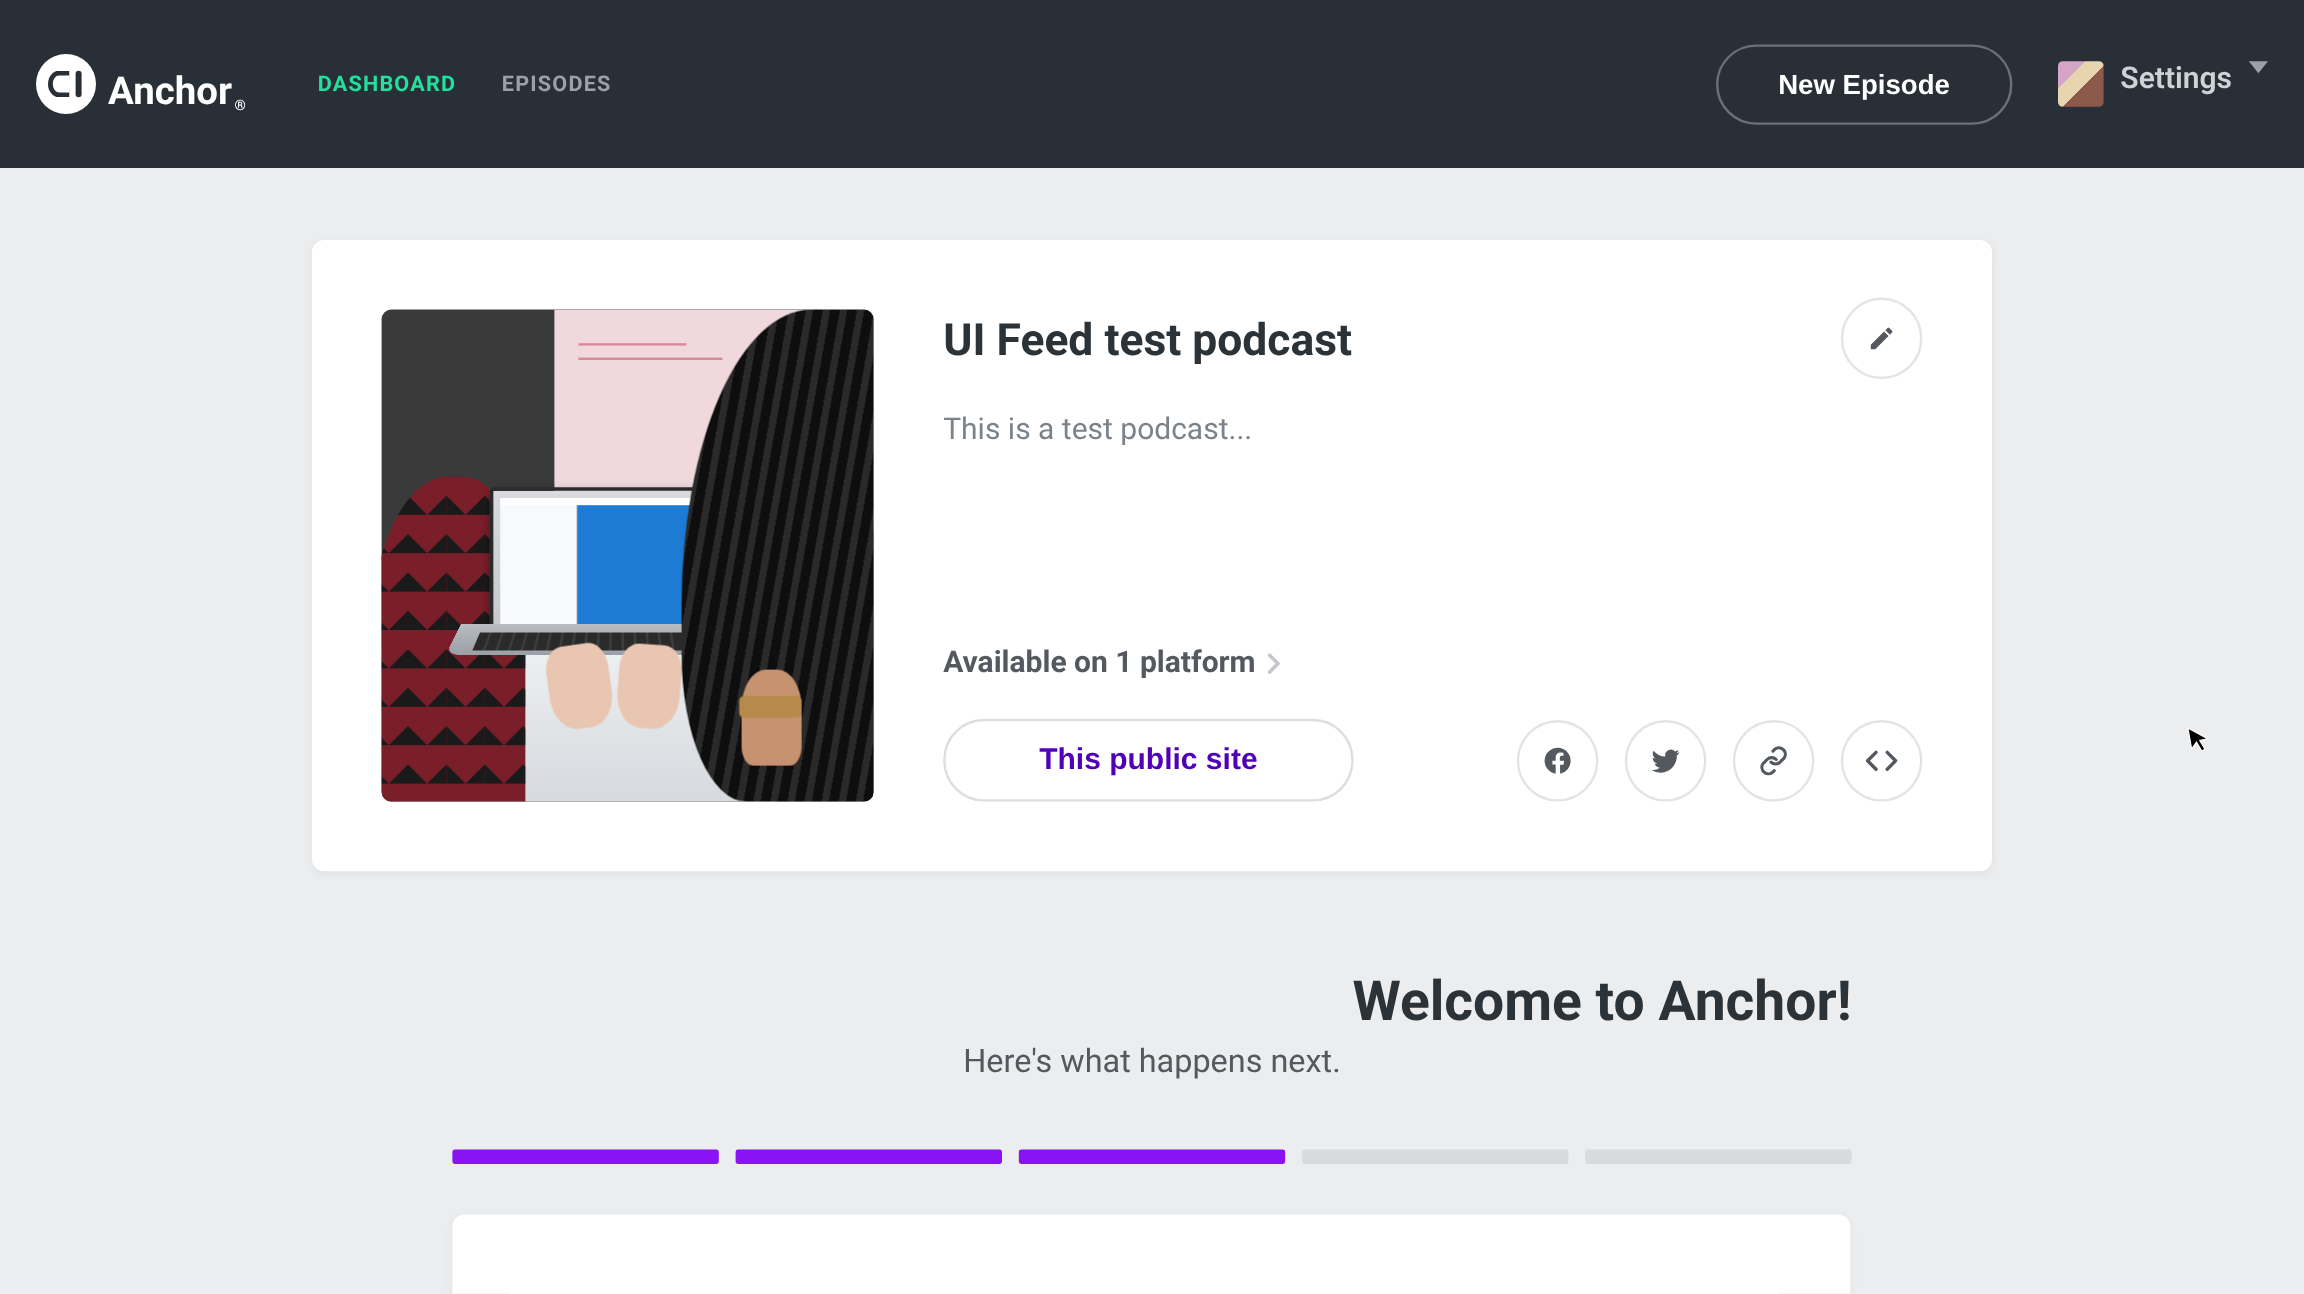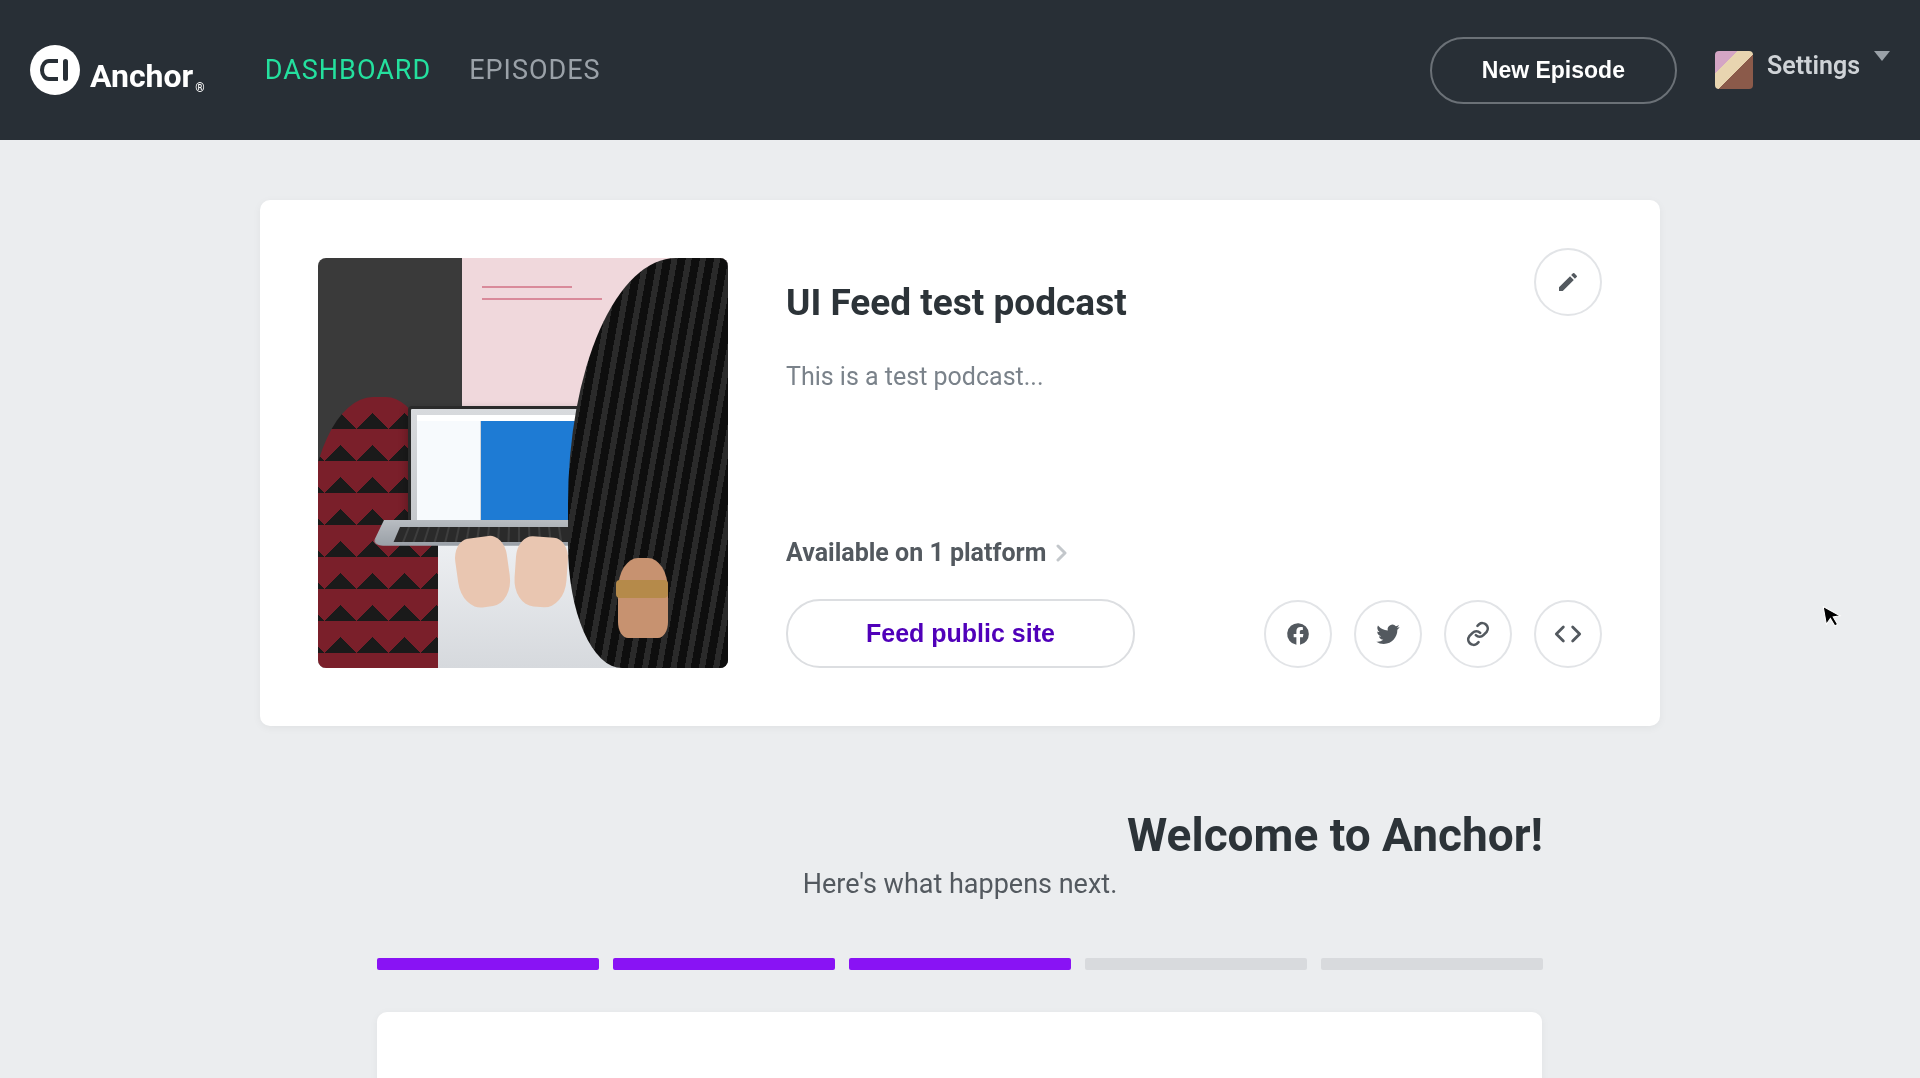--- a/index.html
+++ b/index.html
@@ -62,22 +62,22 @@
     font-size: 12px;
     vertical-align: super;
     margin-left: 2px;
   }
   .nav {
     display: flex;
     gap: 38px;
     margin-left: 60px;
   }
   .nav-item {
-    font-size: 27px;
-    font-weight: 400;
+    font-size: 18px;
+    font-weight: 700;
     letter-spacing: 1px;
     cursor: pointer;
   }
   .nav-active {
     color: #24e09e;
   }
   .nav-inactive {
     color: #9aa1a8;
   }
   .header-right {
@@ -251,21 +251,21 @@
   }
   .podcast-info {
     flex: 1;
     display: flex;
     flex-direction: column;
   }
   .podcast-title {
     font-size: 37px;
     font-weight: 700;
     color: #2c3338;
-    margin-top: 23px;
+    margin-top: 5px;
   }
   .podcast-desc {
     font-size: 25px;
     color: #7a828a;
     margin-top: 38px;
   }
   .available-row {
     margin-top: auto;
     display: flex;
     align-items: center;
@@ -425,21 +425,21 @@
       <div class="podcast-desc">This is a test podcast...</div>
       <div class="available-row">
         <span>Available on 1 platform</span>
         <span class="chevron-right">
           <svg width="12" height="18" viewBox="0 0 12 18">
               <path d="M2 2 L9 9 L2 16" stroke="currentColor" stroke-width="3" fill="none" stroke-linecap="round" stroke-linejoin="round"></path>
             </svg>
         </span>
       </div>
       <div class="actions-row">
-        <button class="view-public">Feed public site</button>
+        <button class="view-public">This public site</button>
         <div class="spacer"></div>
         <div class="icon-circle">
           <svg width="26" height="26" viewBox="0 0 24 24" fill="currentColor">
               <path d="M22 12a10 10 0 1 0-11.5 9.9v-7H8v-3h2.5V9.5c0-2.5 1.5-3.9 3.8-3.9 1.1 0 2.2.2 2.2.2v2.4h-1.2c-1.2 0-1.6.8-1.6 1.6V12H17l-.5 3h-2.6v7A10 10 0 0 0 22 12z"></path>
             </svg>
         </div>
         <div class="icon-circle">
           <svg width="28" height="28" viewBox="0 0 24 24" fill="currentColor">
               <path d="M22 5.9a8.2 8.2 0 0 1-2.4.7 4.1 4.1 0 0 0 1.8-2.3 8.2 8.2 0 0 1-2.6 1 4.1 4.1 0 0 0-7 3.7A11.6 11.6 0 0 1 3.4 4.8a4.1 4.1 0 0 0 1.3 5.5 4.1 4.1 0 0 1-1.9-.5v.1a4.1 4.1 0 0 0 3.3 4 4.1 4.1 0 0 1-1.9.1 4.1 4.1 0 0 0 3.8 2.9A8.3 8.3 0 0 1 2 18.6 11.7 11.7 0 0 0 8.3 20.5c7.5 0 11.7-6.3 11.7-11.7v-.5A8.3 8.3 0 0 0 22 5.9z"></path>
             </svg>

